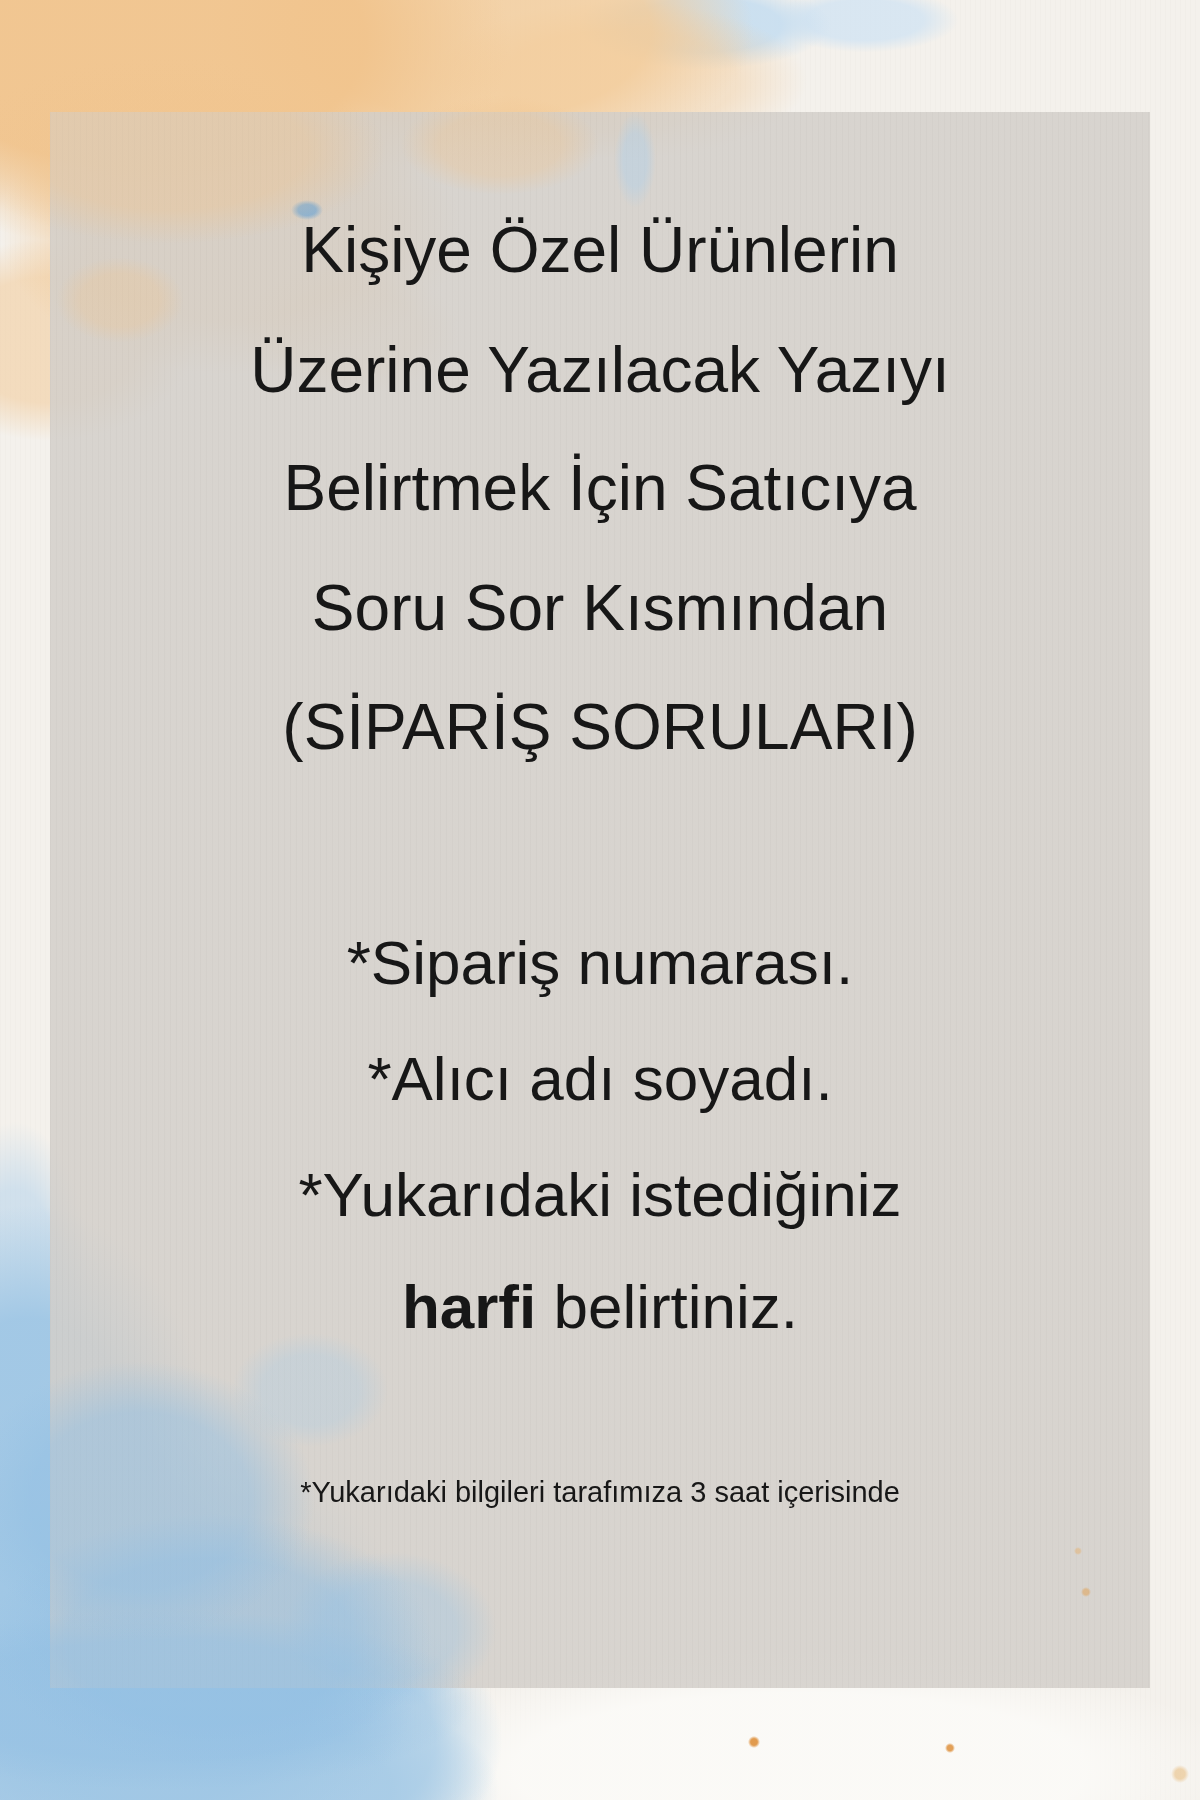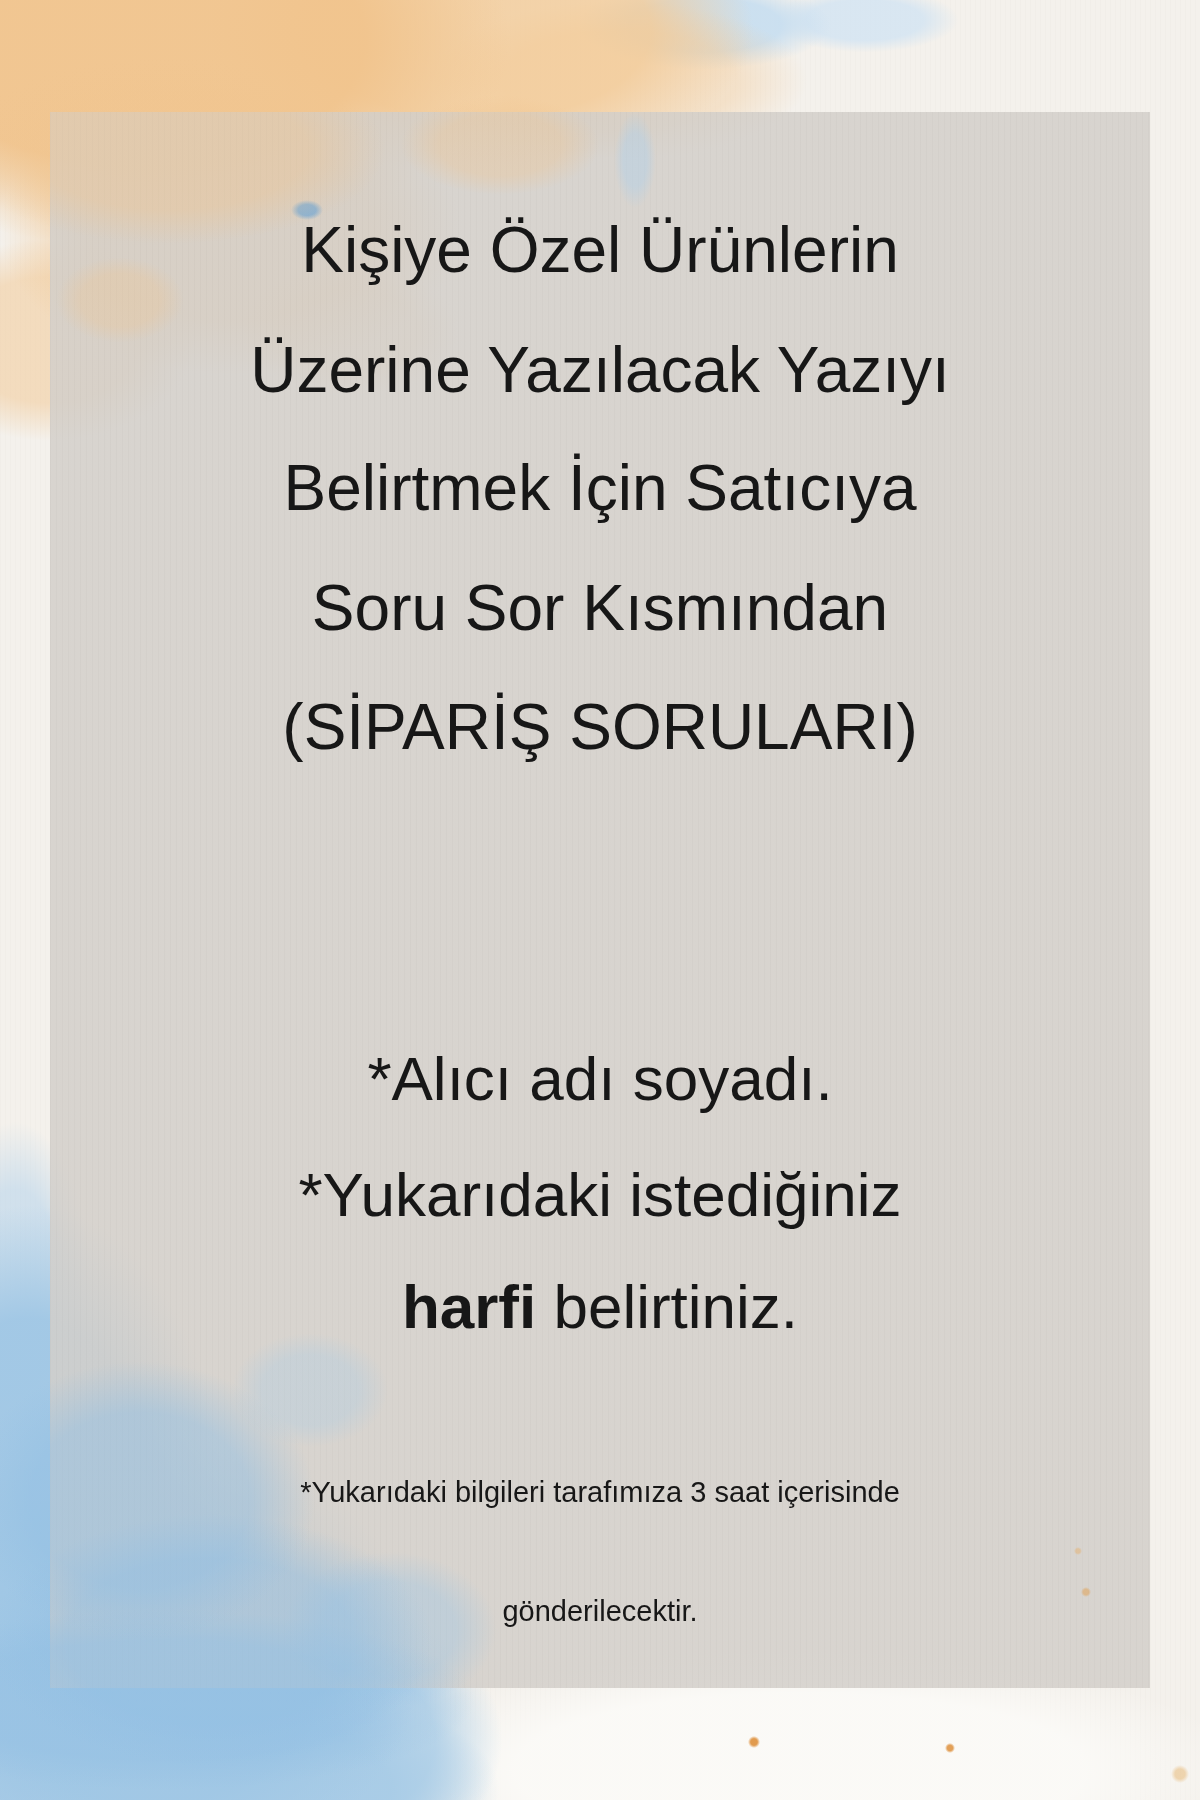--- a/index.html
+++ b/index.html
@@ -96,20 +96,20 @@
   <div class="panel"></div>
   <div class="wash-over"></div>
 
   <div class="content">
     <div class="line header" style="top:213px">Kişiye Özel Ürünlerin</div>
     <div class="line header" style="top:451px">Belirtmek İçin Satıcıya</div>
     <div class="line header" style="top:333px">Üzerine Yazılacak Yazıyı</div>
     <div class="line header" style="top:690px">(SİPARİŞ SORULARI)</div>
     <div class="line header" style="top:571px">Soru Sor Kısmından</div>
 
+    <div class="line item" style="top:926px">*Sipariş numarası.</div>
     <div class="line item" style="top:1042px">*Alıcı adı soyadı.</div>
     <div class="line item" style="top:1158px">*Yukarıdaki istediğiniz</div>
     <div class="line item" style="top:1270px"><span class="bold">harfi</span><span> belirtiniz.</span></div>
 
     <div class="line foot" style="top:1463px">*Yukarıdaki bilgileri tarafımıza 3 saat içerisinde</div>
-    <div class="line foot" style="top:1582px">gönderilecektir.</div>
   </div>
 </div>
 
 </body></html>

